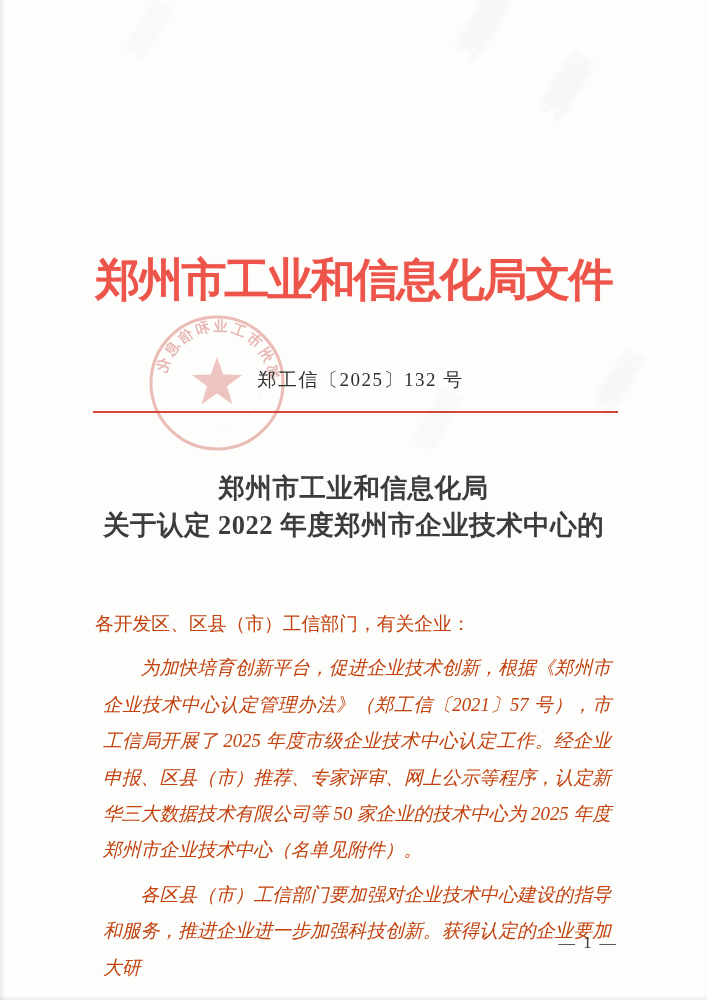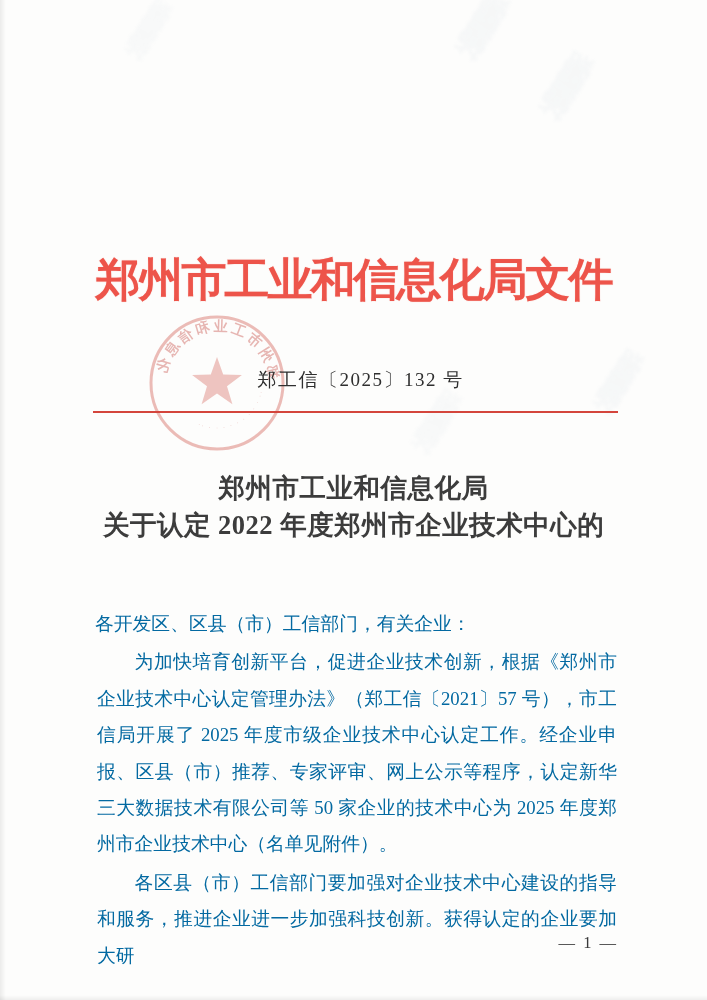--- a/index.html
+++ b/index.html
@@ -97,26 +97,26 @@
     line-height:37px;
     letter-spacing:0.5px;
   }
 
   .body-text{
     position:absolute;
     left:95px;top:606px;
     width:524px;
     font-size:18.8px;
     line-height:36.4px;
-    color:#0369a1;
+    color:#c2410c;
     text-align:justify;
     text-justify:inter-ideograph;
   }
   .body-text .salutation{margin:0;}
-  .body-text .para{margin:2px;text-indent:2em;}
+  .body-text .para{margin:8px;text-indent:2em;font-style:italic;}
 
   .page-number{
     position:absolute;
     left:93px;top:933px;
     width:525px;
     text-align:right;
     font-size:16.5px;
     color:#3a3a3a;
     letter-spacing:2px;
   }

